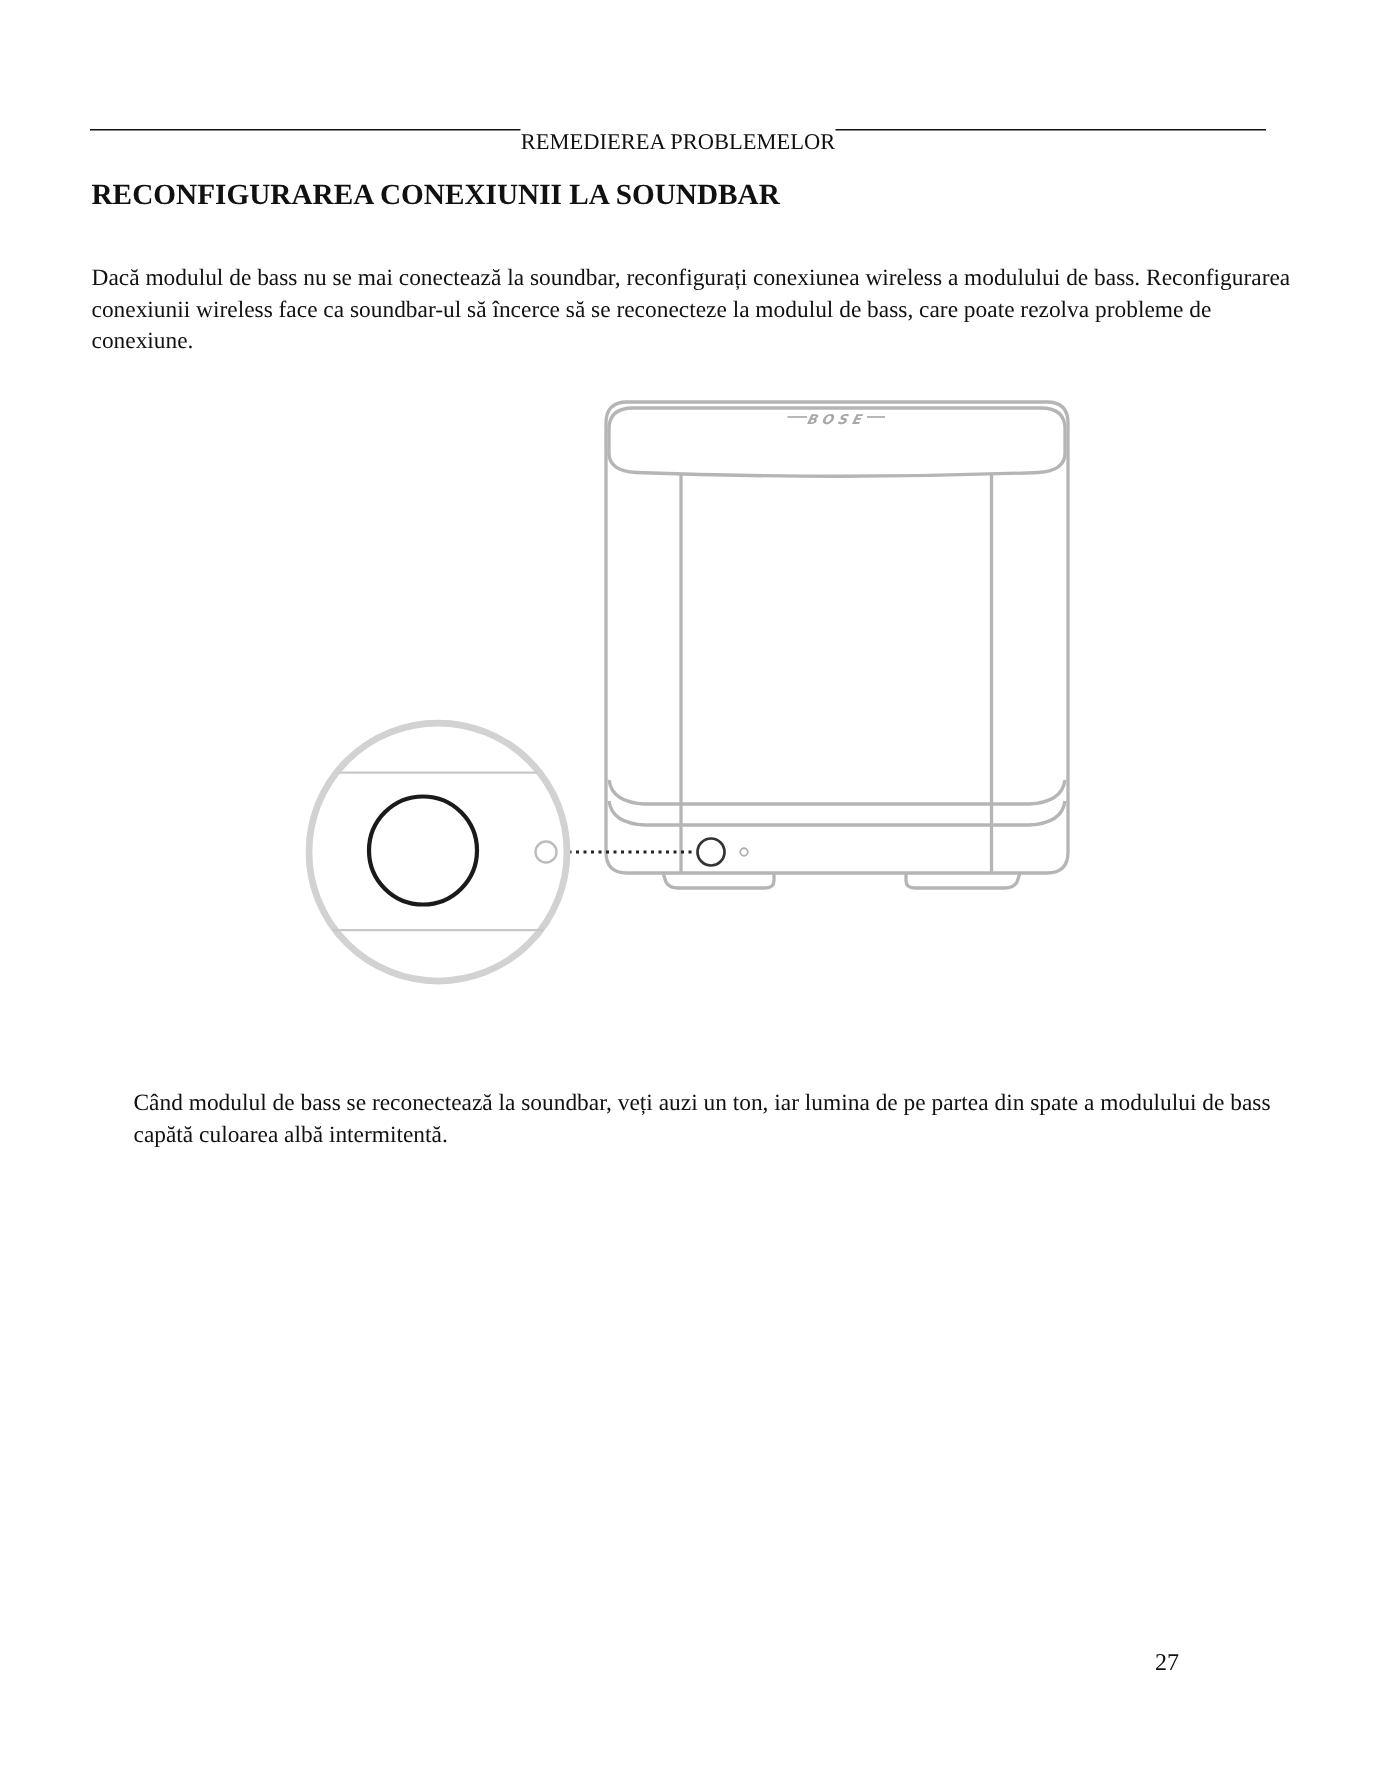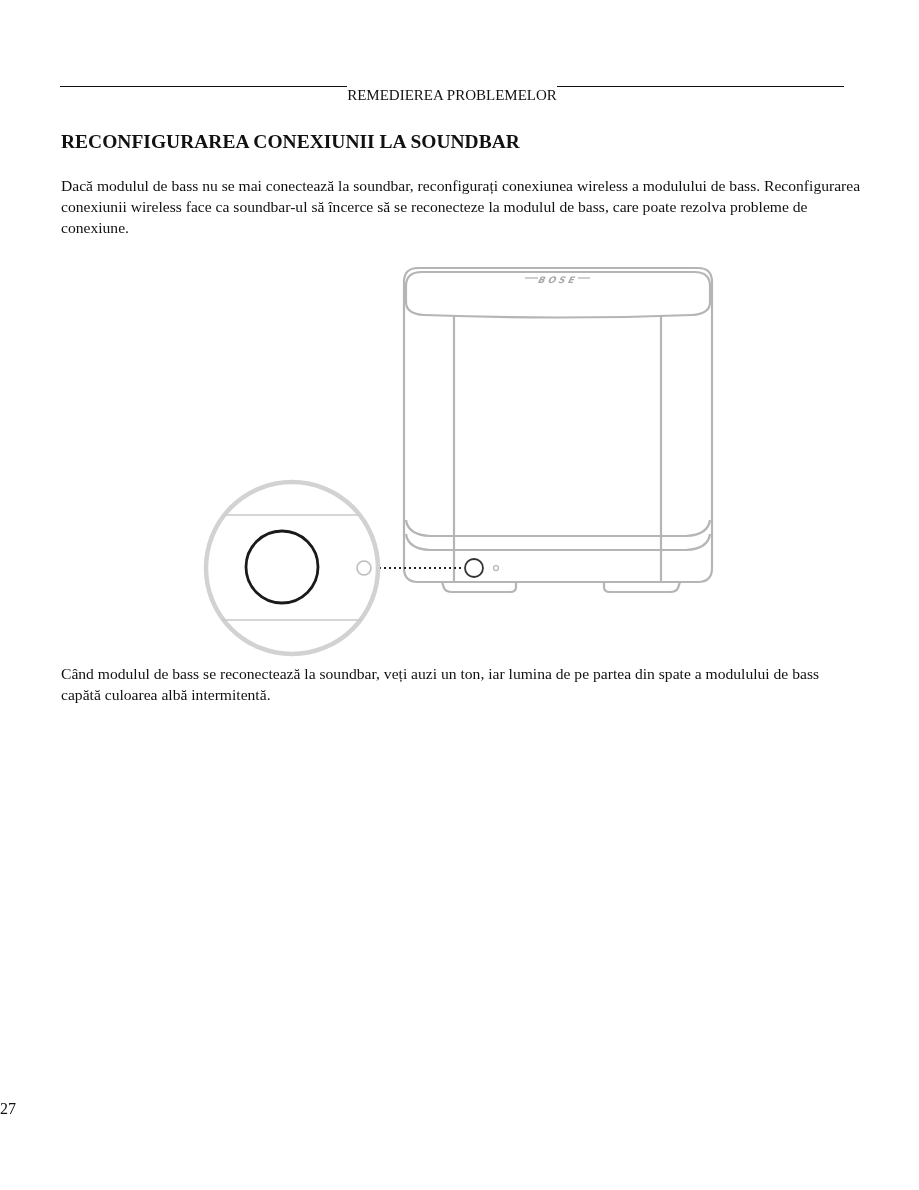--- a/index.html
+++ b/index.html
@@ -2,27 +2,27 @@
 <html><head>
   <meta charset="utf-8">
   <style>
     html, body { margin: 0; padding: 0; background: #ffffff; }
     body { width: 919px; height: 1190px; position: relative; overflow: hidden;
            font-family: "Liberation Serif", "DejaVu Serif", serif; color: #111; }
     .header-line { position: absolute; top: 86px; left: 60px; width: 784px; height: 22px;
                    display: flex; align-items: flex-start; }
     .rule { flex: 1; border-bottom: 1.3px solid #111; height: 0; margin-bottom: 3px; }
     .header-text { font-size: 15px; line-height: 18px; padding: 0; white-space: nowrap; letter-spacing: 0; }
-    .title { position: absolute; top: 131px; left: 61px; font-size: 19.5px; font-weight: bold; margin: 0;
+    .title { position: absolute; top: 120px; left: 61px; font-size: 19.5px; font-weight: bold; margin: 0;
              letter-spacing: 0; }
     .para { position: absolute; left: 61px; width: 800px; font-size: 15.6px; line-height: 21px; margin: 0; }
     .p1 { top: 175px; }
-    .p2 { top: 663px; }
+    .p2 { top: 725px; margin-left: 28px; }
     .figure { position: absolute; left: 200px; top: 262px; width: 520px; height: 400px; }
-    .page-num { position: absolute; top: 1100px; left: 0; width: 786px; text-align: left; font-size: 16px; }
+    .page-num { position: absolute; top: 1100px; left: 0; width: 786px; text-align: right; font-size: 16px; }
   </style>
 </head>
 <body>
 
 <div class="header-line">
   <div class="rule"></div>
   <span class="header-text">REMEDIEREA PROBLEMELOR</span>
   <div class="rule"></div>
 </div>
 

